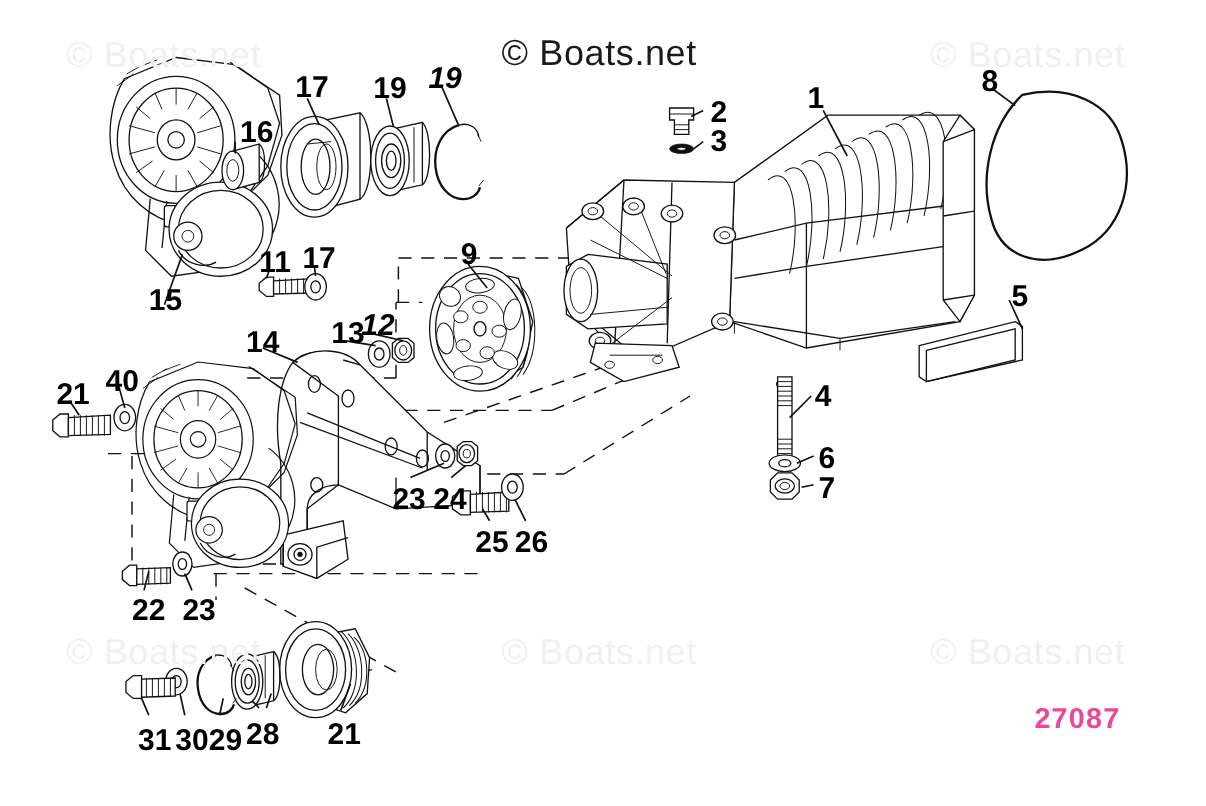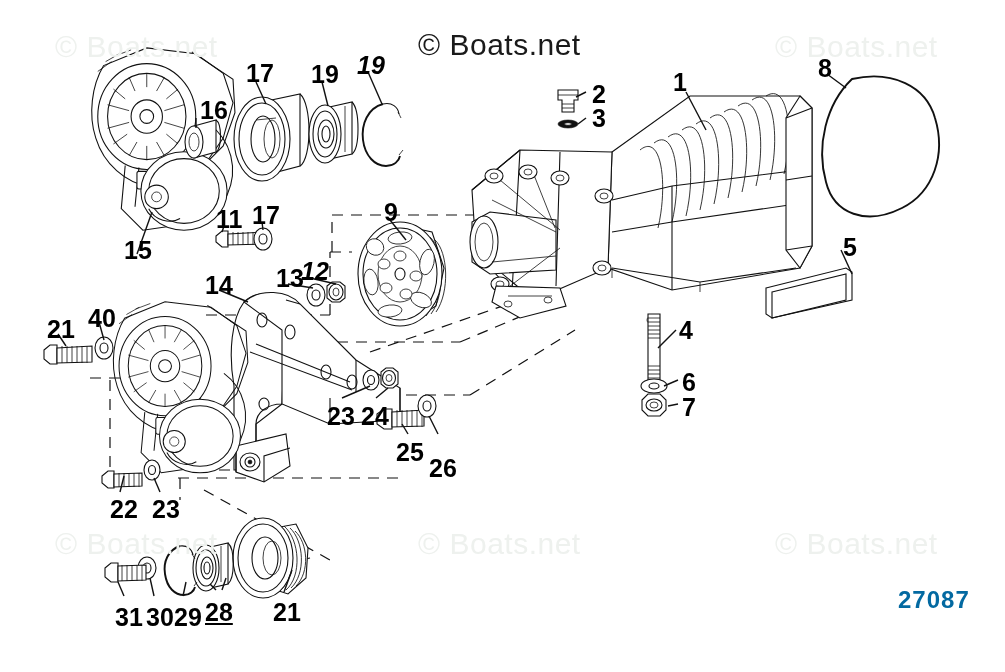--- a/index.html
+++ b/index.html
@@ -11,22 +11,22 @@
   .wm{position:absolute;white-space:nowrap;font-family:"Liberation Sans",sans-serif;
       font-weight:400;letter-spacing:.5px;pointer-events:none;}
   .wm-light{color:#eef1ee;font-size:30px;}
   .wm-main{color:#1a1a1a;font-size:30px;font-weight:400;}
 
   
   .num{position:absolute;font-weight:bold;color:#000;
        font-family:"Liberation Sans",sans-serif;line-height:1;
        font-size:25px;}
 
-  .idnum{position:absolute;font-weight:bold;color:#0369a1;font-size:24px;
-         letter-spacing:1px;margin-left:36px;}
+  .idnum{position:absolute;font-weight:bold;color:#ec4899;font-size:24px;
+         letter-spacing:1px;}
 
   
   #art{position:absolute;left:0;top:0;width:1005px;height:672px;}
   .ln{fill:none;stroke:#111;stroke-width:1.1;}
   .ln-t{fill:none;stroke:#111;stroke-width:.8;}
   .ln-h{fill:none;stroke:#111;stroke-width:1.9;}
   .lead{fill:none;stroke:#111;stroke-width:1.4;}
   .dash{fill:none;stroke:#111;stroke-width:1.2;stroke-dasharray:11 8;}
   .fillw{fill:#ffffff;stroke:#111;stroke-width:1.1;}
   .fillw-t{fill:#ffffff;stroke:#111;stroke-width:.8;}
@@ -528,22 +528,22 @@
   <div class="num" style="left:246px; top:61px;">17</div>
   <div class="num" style="left:311px; top:62px;">19</div>
   <div class="num" style="left:357px; top:53px;font-style:italic;">19</div>
   <div class="num" style="left:88px;  top:306px;">40</div>
   <div class="num" style="left:47px;  top:317px;">21</div>
   <div class="num" style="left:110px; top:497px;">22</div>
   <div class="num" style="left:152px; top:497px;">23</div>
   <div class="num" style="left:327px; top:404px;">23</div>
   <div class="num" style="left:361px; top:404px;">24</div>
   <div class="num" style="left:396px; top:440px;">25</div>
-  <div class="num" style="left:429px; top:456px;">26</div>
+  <div class="num" style="left:429px; top:440px;">26</div>
   <div class="num" style="left:273px; top:600px;">21</div>
-  <div class="num" style="left:205px; top:600px;text-decoration:underline;">28</div>
+  <div class="num" style="left:205px; top:600px;">28</div>
   <div class="num" style="left:174px; top:605px;">29</div>
   <div class="num" style="left:146px; top:605px;">30</div>
   <div class="num" style="left:115px; top:605px;">31</div>
 
   <div class="idnum" style="left:862px; top:586px;">27087</div>
 
 </div>
 
 </body></html>

